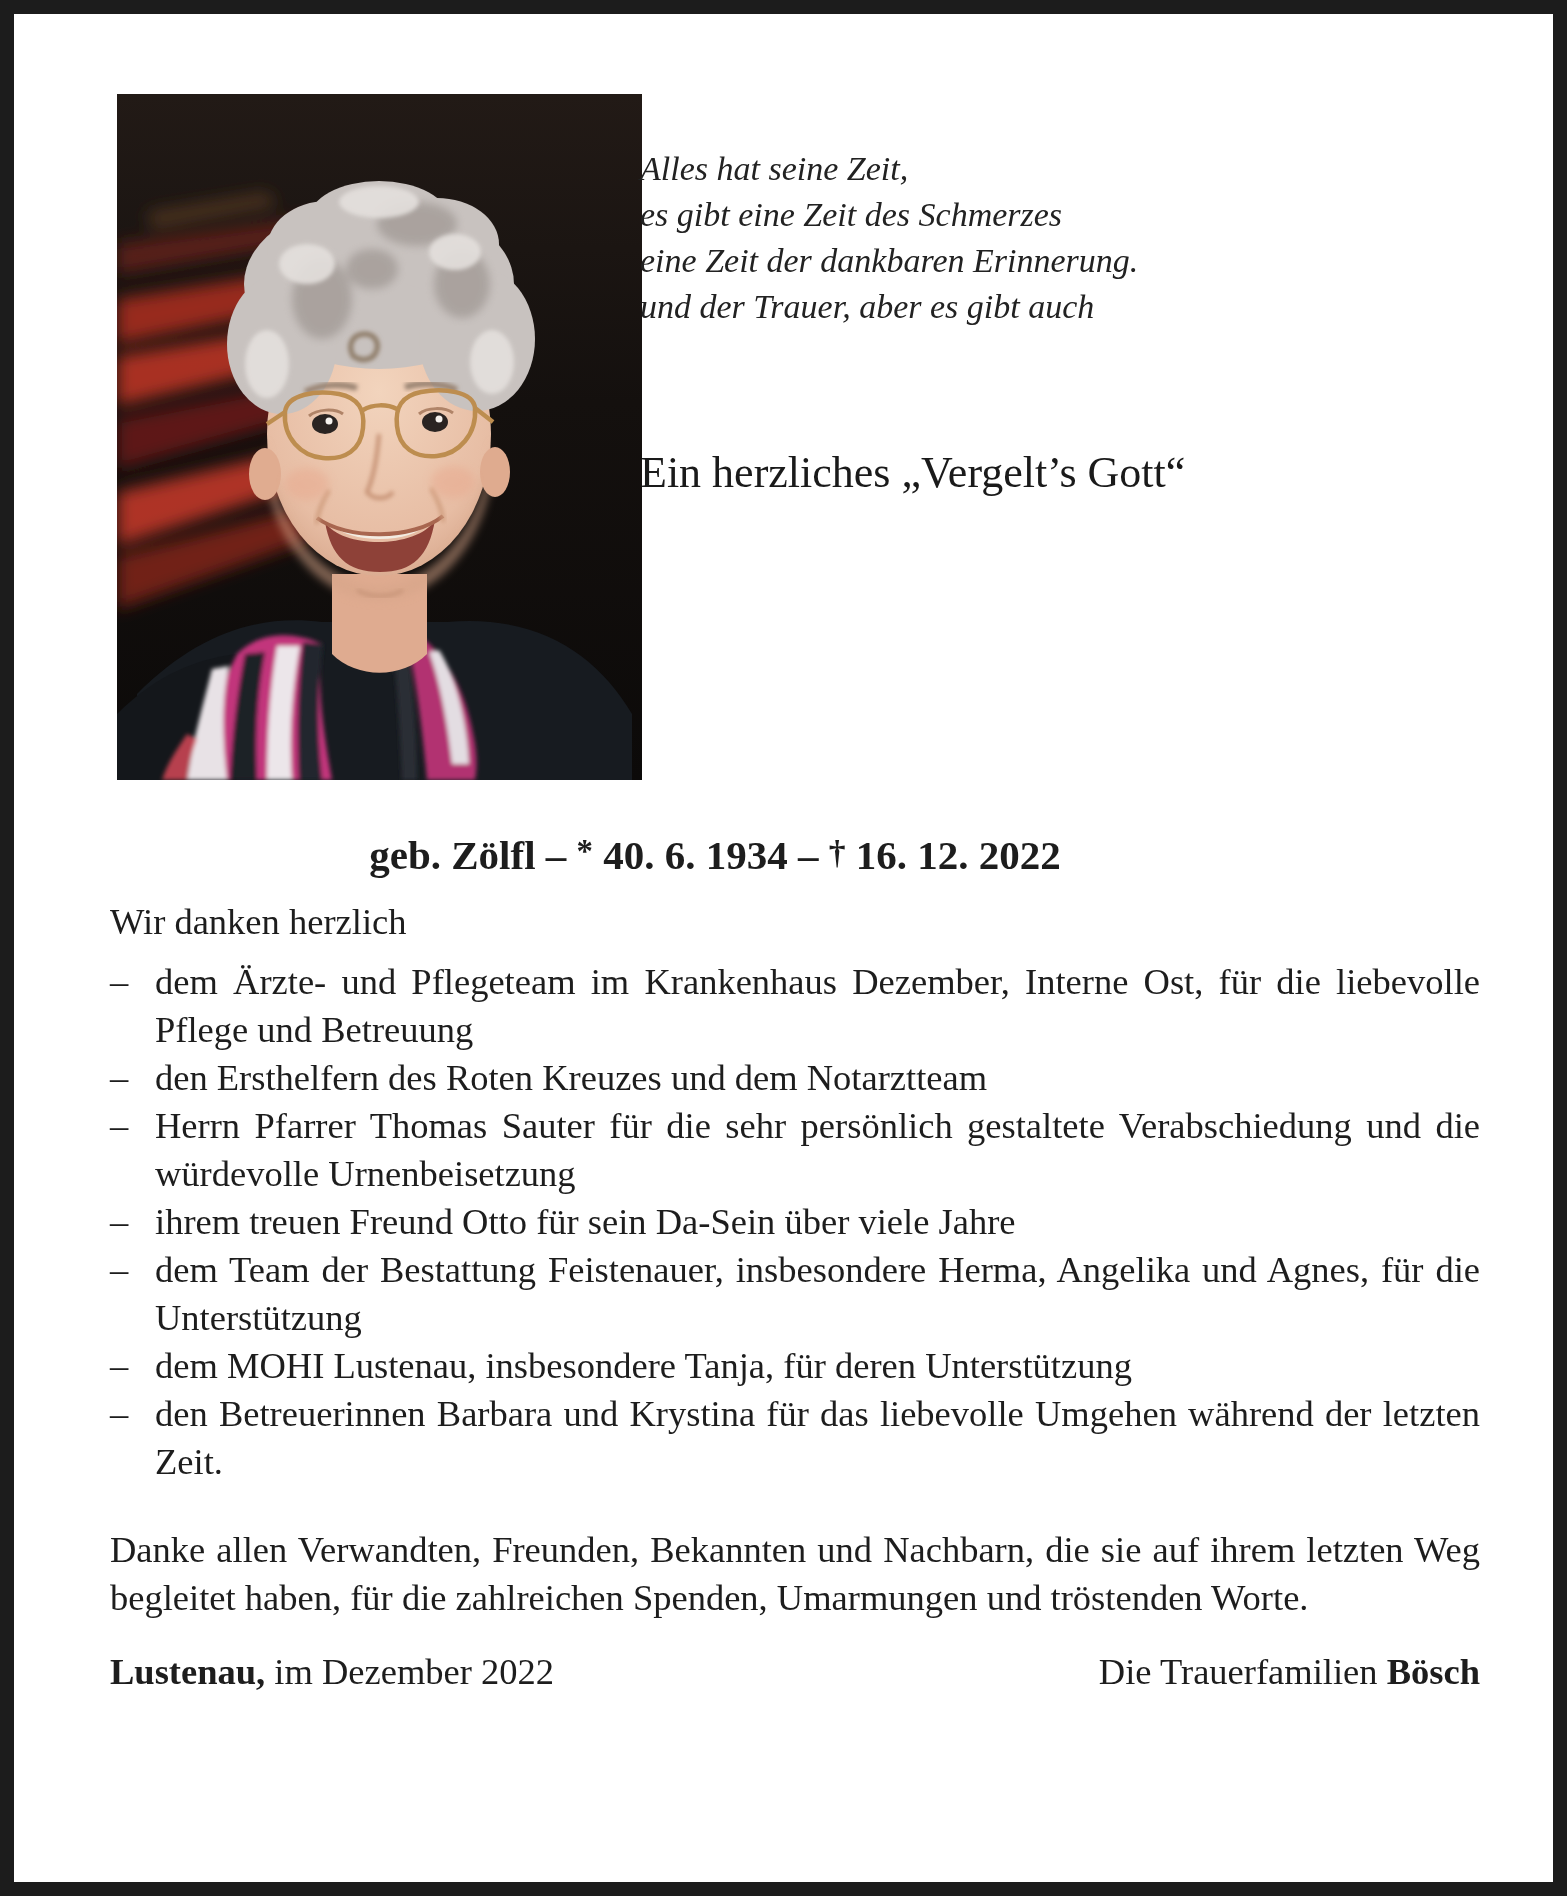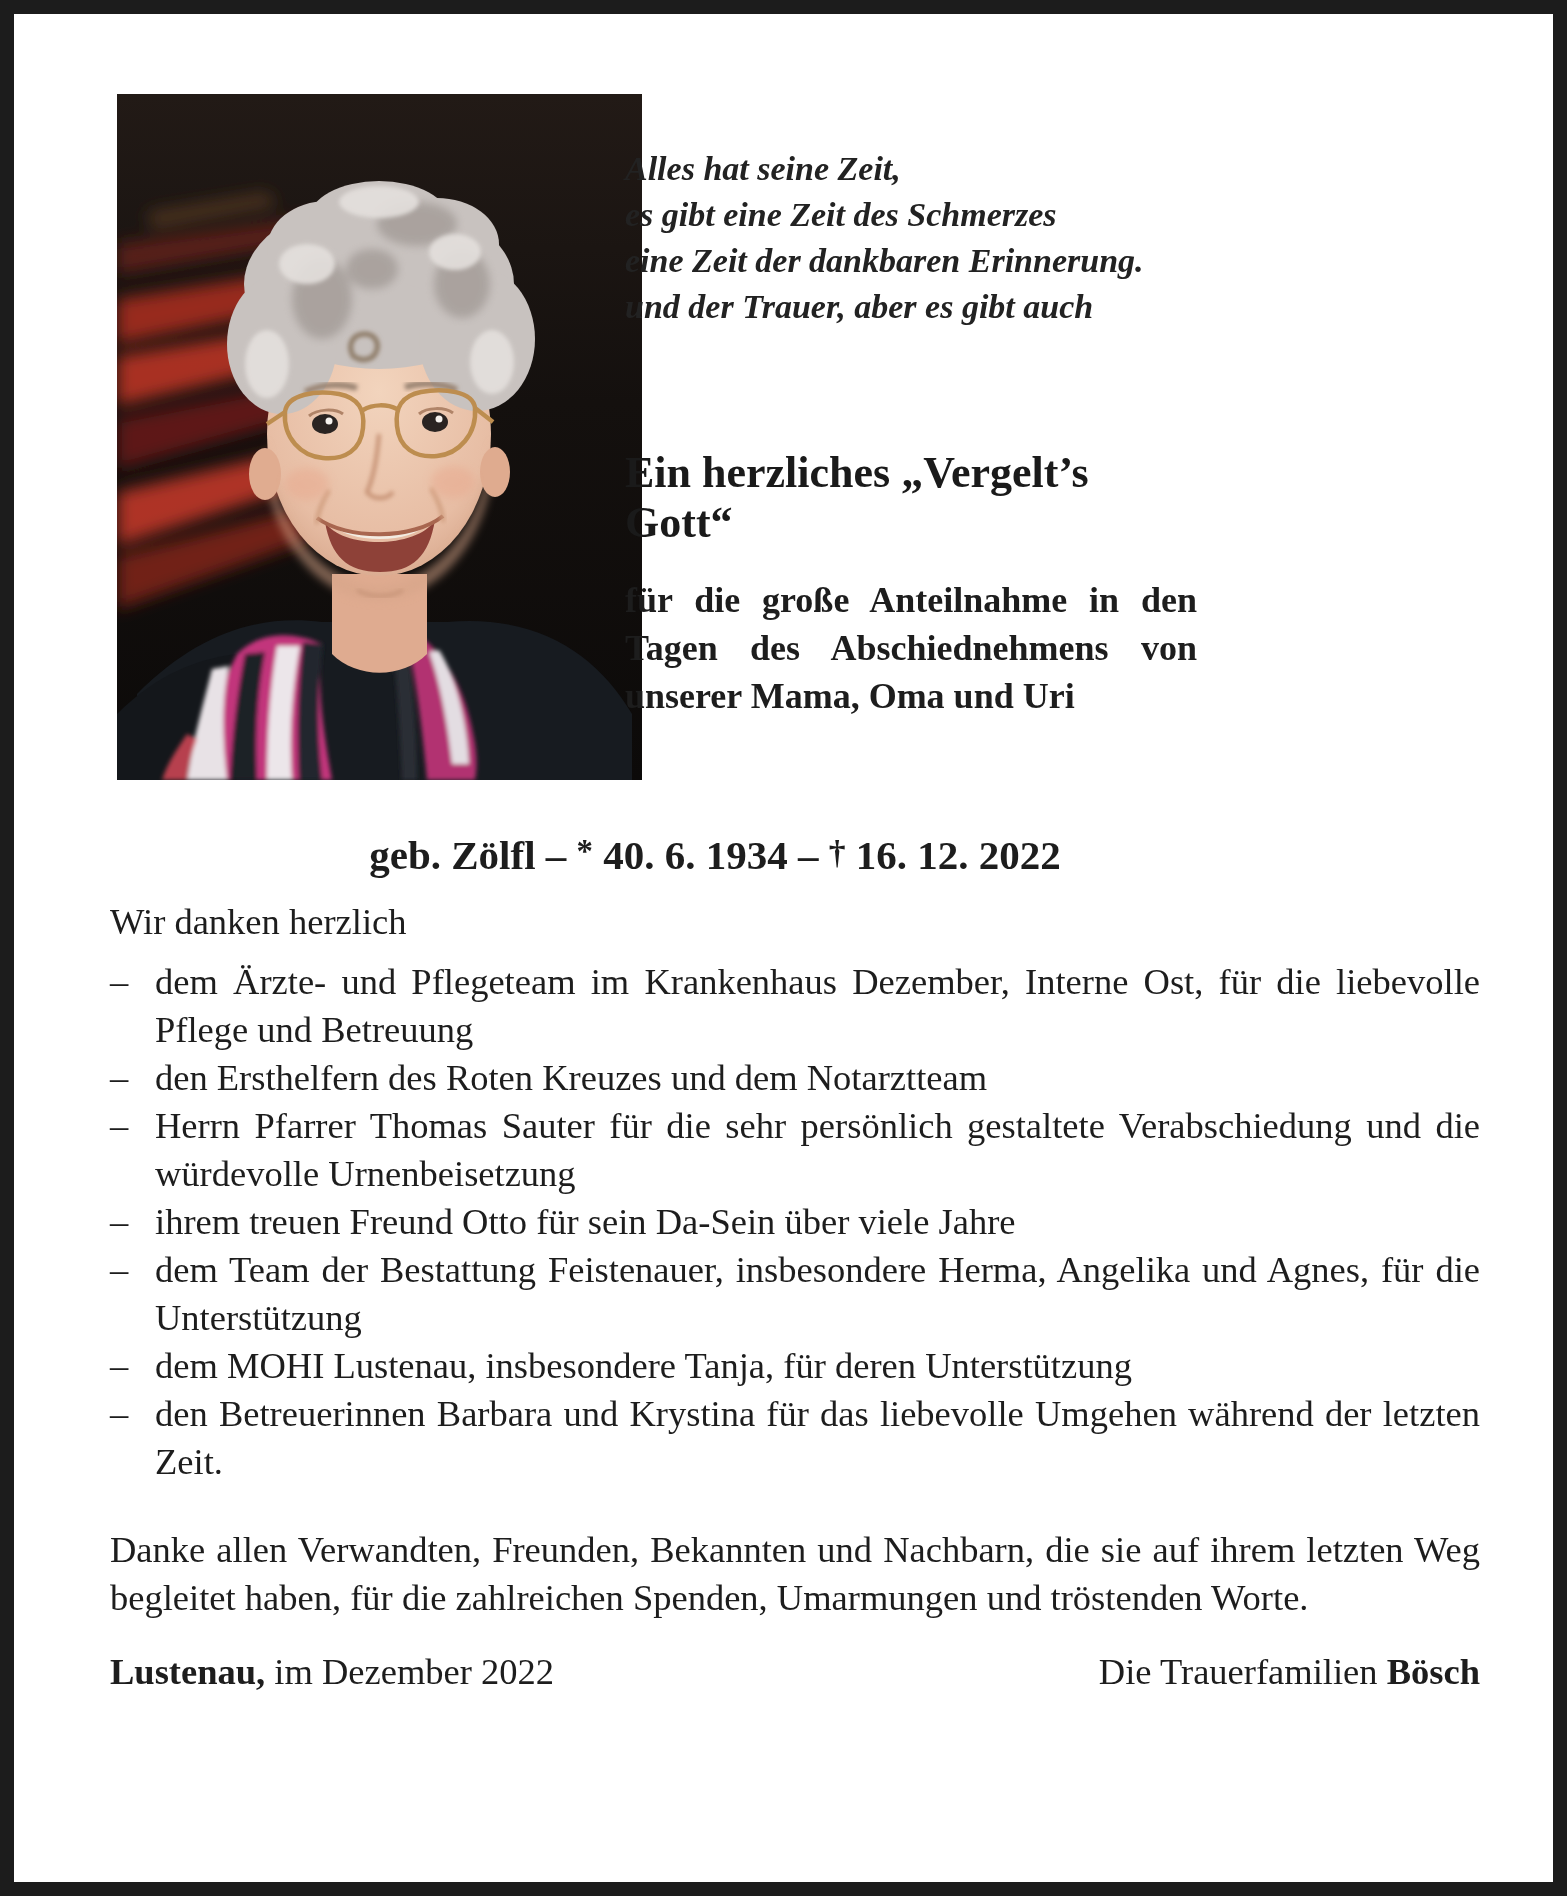--- a/index.html
+++ b/index.html
@@ -12,21 +12,21 @@
     font-family:"Liberation Serif","DejaVu Serif",serif;
     color:#1d1d1d;
     overflow:hidden;
   }
   .top-section{position:relative;height:764px;}
   .photo-frame{
     position:absolute;left:103px;top:80px;
     width:525px;height:686px;overflow:hidden;background:#121010;
   }
   .photo-frame svg{display:block;width:100%;height:100%;}
-  .right-col{position:absolute;left:611px;top:0;width:572px;font-weight:bold;}
+  .right-col{position:absolute;left:626px;top:0;width:572px;}
   .poem{margin-top:132px;font-style:italic;font-size:34px;line-height:46px;color:#222;}
   .memorial-heading{margin-top:118px;font-size:44px;line-height:50px;color:#1a1a1a;}
   .intro{margin-top:28px;font-size:36px;line-height:48px;text-align:justify;color:#1d1d1d;}
   .name-block{width:1210px;margin:48px auto 0 96px;text-align:center;}
   .deceased-name{font-size:122px;line-height:122px;font-weight:normal;margin:0;letter-spacing:1px;}
   .dates-line{margin-top:12px;font-size:41px;line-height:50px;font-weight:bold;}
   .birth-star{display:inline-block;vertical-align:7px;font-size:0.8em;}
   .death-cross{display:inline-block;vertical-align:5px;font-size:0.82em;}
   .body-block{margin:18px 73px 0 96px;font-size:36.5px;line-height:48px;}
   .thanks-lead{margin:0;}
@@ -169,21 +169,20 @@
     </div>
 
     <div class="right-col">
       <div class="poem">
         <div>Alles hat seine Zeit,</div>
         <div>es gibt eine Zeit des Schmerzes</div>
         <div>eine Zeit der dankbaren Erinnerung.</div>
         <div>und der Trauer, aber es gibt auch</div>
       </div>
       <div class="memorial-heading">Ein herzliches „Vergelt’s Gott“</div>
-      <div class="intro">für die große Anteilnahme in den Tagen des Abschiednehmens von unserer Mama, Oma und Uri</div>
     </div>
   </div>
 
   <div class="name-block">
     <div class="dates-line"><span>geb. Zölfl – </span><span class="birth-star">*</span><span> 40. 6. 1934 – </span><span class="death-cross">†</span><span> 16. 12. 2022</span></div>
   </div>
 
   <div class="body-block">
     <p class="thanks-lead">Wir danken herzlich</p>
 

